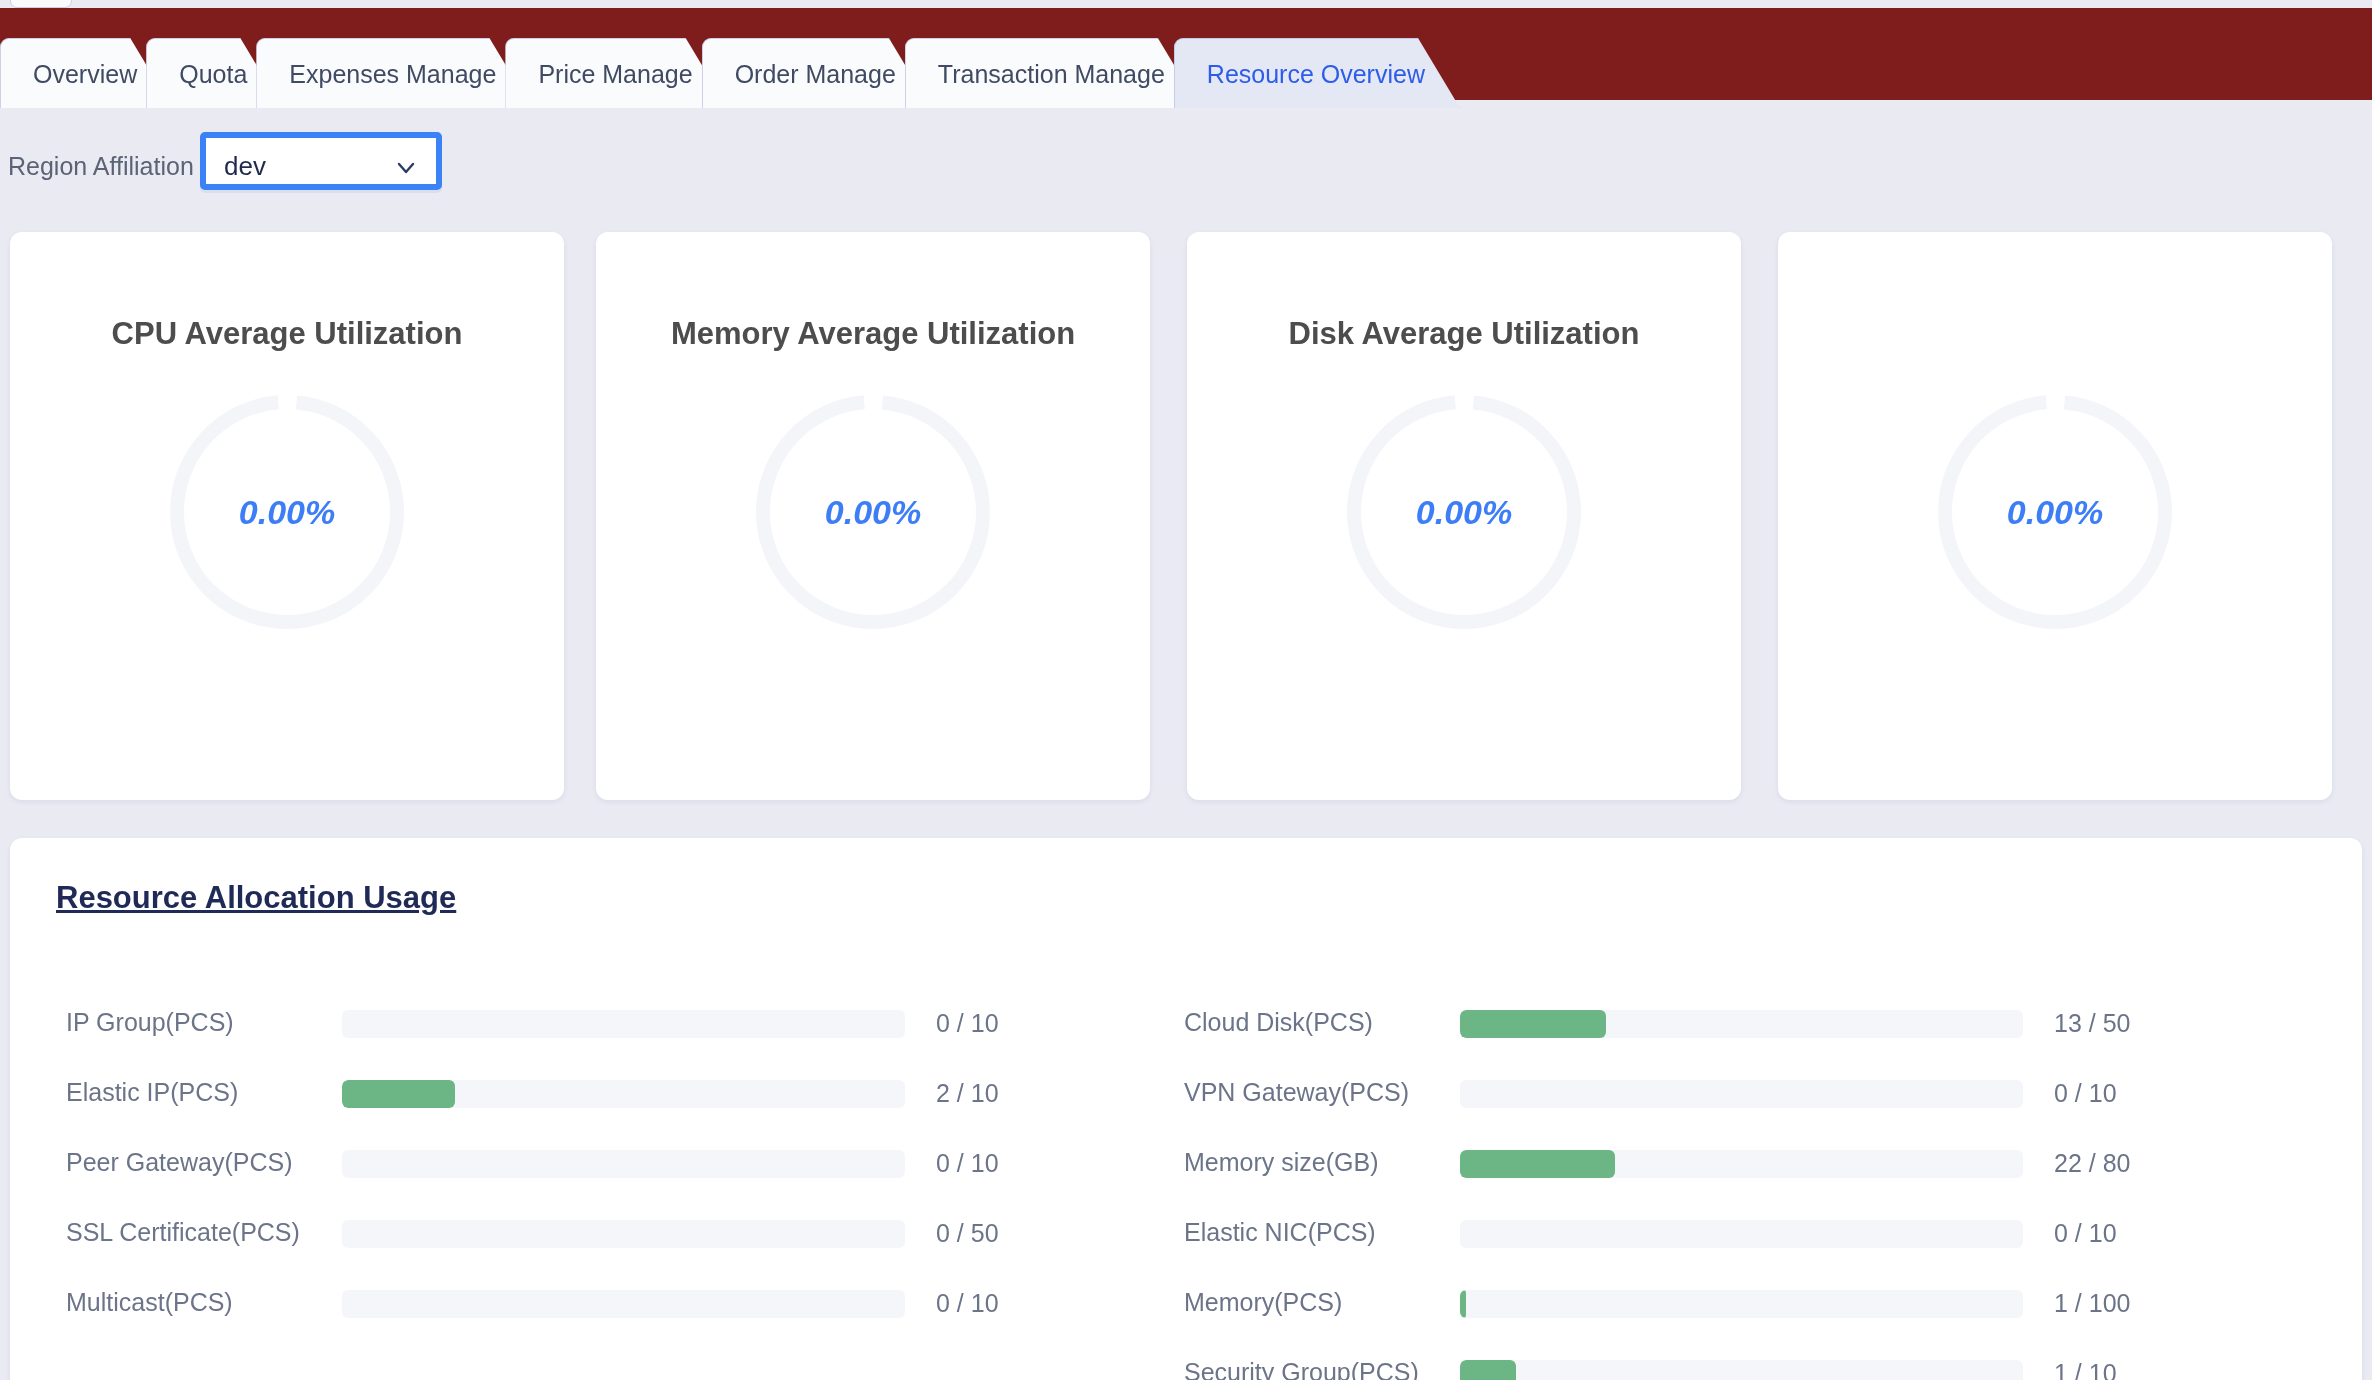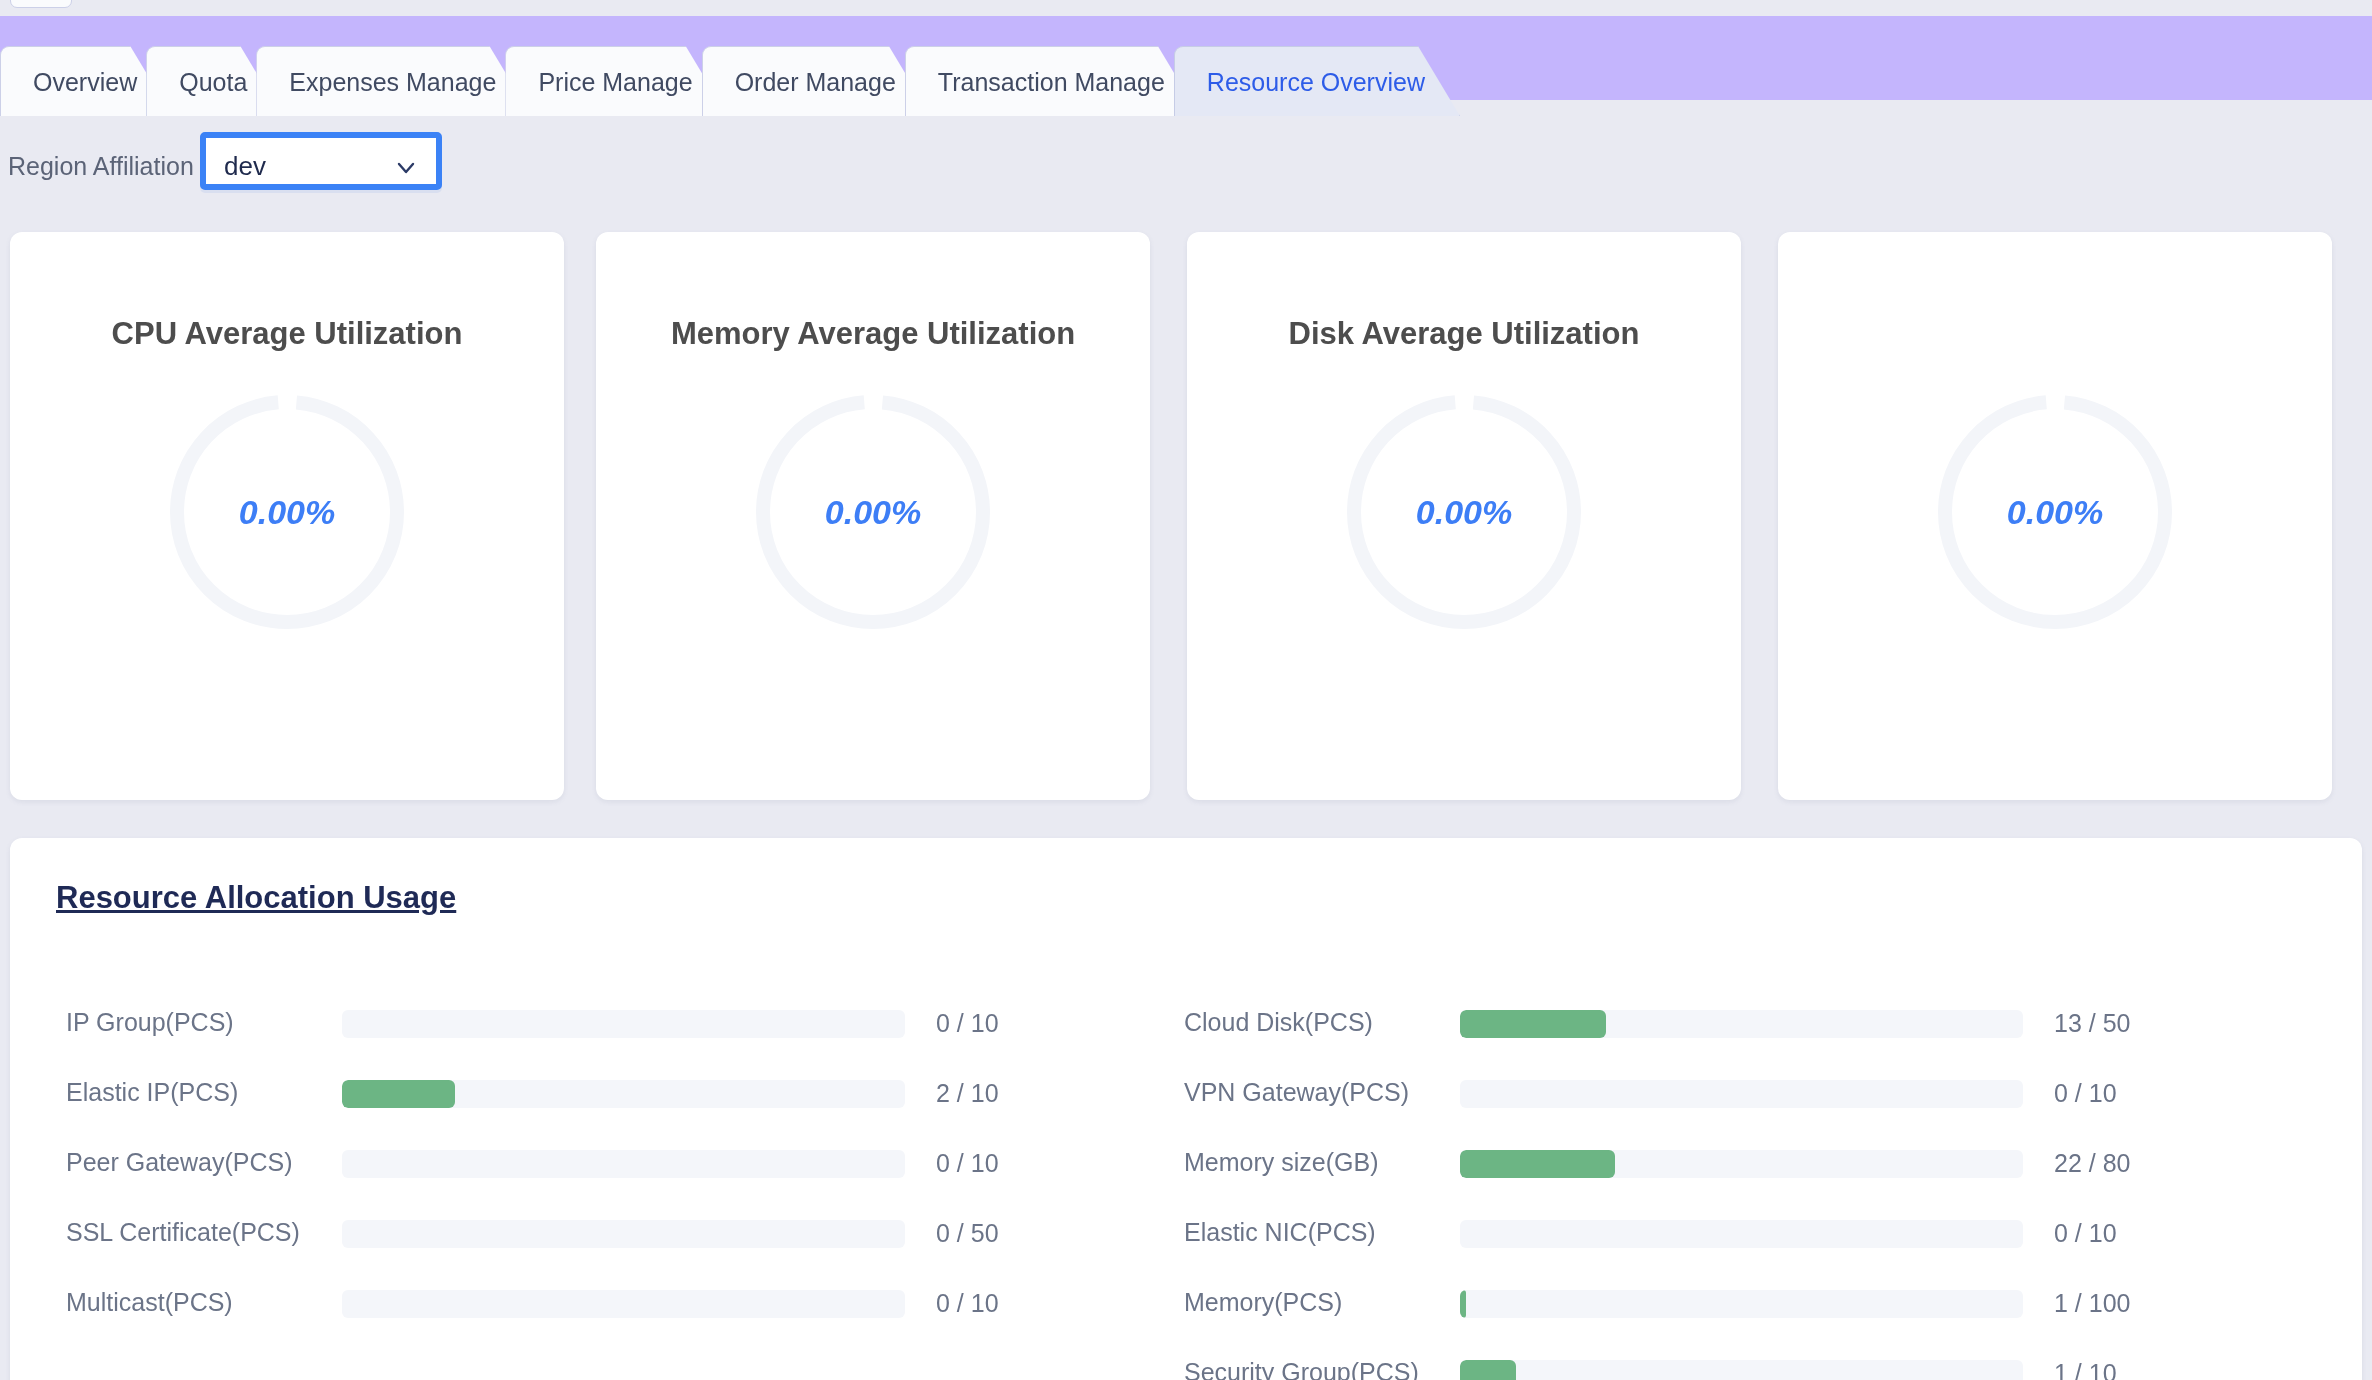--- a/index.html
+++ b/index.html
@@ -17,23 +17,23 @@
     left: 10px; top: -14px;
     width: 62px; height: 22px;
     background: #fafbfd;
     border: 1px solid #ccd0e8;
     border-radius: 7px;
   }
 
   
   #tabbar {
     position: absolute;
-    left: 0; top: 16px;
+    left: 0; top: 8px;
     width: 2372px; height: 100px;
-    background: #c4b5fd;
+    background: #7f1d1d;
   }
   #tabstrip {
     position: absolute;
     left: 0; bottom: 0;
     height: 70px;
     white-space: nowrap;
     font-size: 0;
   }
   .tab {
     position: relative;

